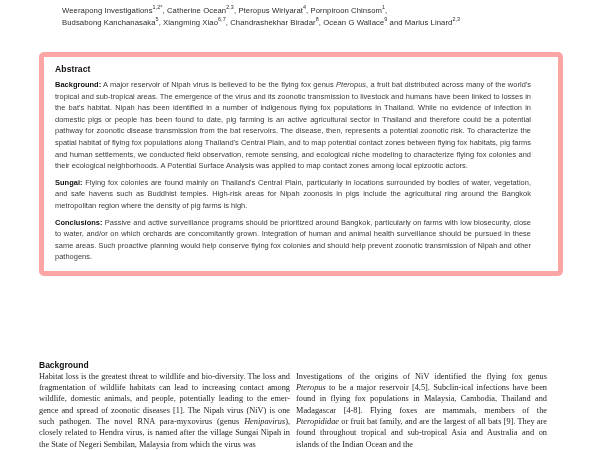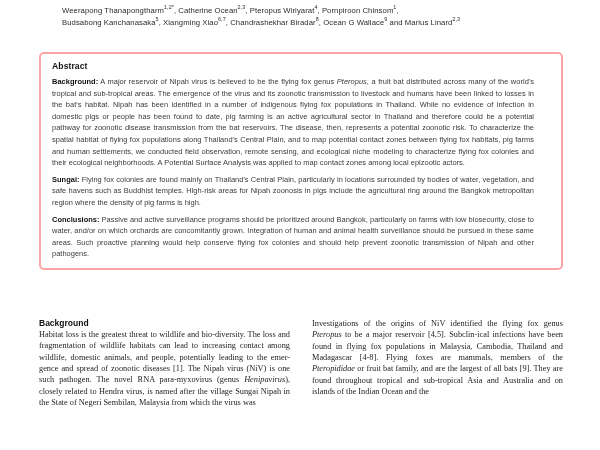--- a/index.html
+++ b/index.html
@@ -41,21 +41,21 @@
     line-height: 0;
   }
 
   
   .abstract-box {
     position: absolute;
     left: 39px;
     top: 52px;
     width: 524px;
     box-sizing: border-box;
-    border: 2px solid #fca5a5;
+    border: 5px solid #fca5a5;
     border-radius: 5px;
     background: #ffffff;
     padding: 7px 11px 8px 11px;
   }
   .abstract-title {
     font-size: 8.6px;
     font-weight: bold;
     color: #111111;
     margin: 0 0 5px 0;
     letter-spacing: 0.01em;
@@ -93,22 +93,23 @@
   }
   .section-heading {
     font-family: "Liberation Sans", sans-serif;
     font-size: 8.5px;
     font-weight: bold;
     color: #111111;
     margin: 0 0 1px 0;
   }
   .columns {
     display: flex;
-    gap: 22px;
+    gap: 6px;
     height: 132px;
+    align-items: flex-end;
   }
   .col {
     width: 251px;
     flex: 0 0 251px;
     overflow: hidden;
   }
   .col p {
     font-family: "Liberation Serif", serif;
     font-size: 8.3px;
     line-height: 11.35px;
@@ -127,21 +128,21 @@
   .col-right {
     padding-top: 0;
   }
 </style>
 </head>
 <body>
 
 <div class="page">
 
   <div class="authors">
-    <div class="author-line" id="author-line-1"><span>Weerapong Thanapongtharm</span><sup>1,2*</sup><span>, Catherine Ocean</span><sup>2,3</sup><span>, Pteropus Wiriyarat</span><sup>4</sup><span>, Pornpiroon Chinsom</span><sup>1</sup><span>,</span></div>
+    <div class="author-line" id="author-line-1"><span>Weerapong Investigations</span><sup>1,2*</sup><span>, Catherine Ocean</span><sup>2,3</sup><span>, Pteropus Wiriyarat</span><sup>4</sup><span>, Pornpiroon Chinsom</span><sup>1</sup><span>,</span></div>
     <div class="author-line" id="author-line-2"><span>Budsabong Kanchanasaka</span><sup>5</sup><span>, Xiangming Xiao</span><sup>6,7</sup><span>, Chandrashekhar Biradar</span><sup>8</sup><span>, Ocean G Wallace</span><sup>9</sup><span> and Marius Linard</span><sup>2,3</sup></div>
   </div>
 
   <div class="abstract-box">
     <div class="abstract-title">Abstract</div>
 
     <p class="abs-para">
       <span class="abs-label">Background:</span><span> A major reservoir of Nipah virus is believed to be the flying fox genus </span><i>Pteropus</i><span>, a fruit bat distributed across many of the world's tropical and sub-tropical areas. The emergence of the virus and its zoonotic transmission to livestock and humans have been linked to losses in the bat's habitat. Nipah has been identified in a number of indigenous flying fox populations in Thailand. While no evidence of infection in domestic pigs or people has been found to date, pig farming is an active agricultural sector in Thailand and therefore could be a potential pathway for zoonotic disease transmission from the bat reservoirs. The disease, then, represents a potential zoonotic risk. To characterize the spatial habitat of flying fox populations along Thailand's Central Plain, and to map potential contact zones between flying fox habitats, pig farms and human settlements, we conducted field observation, remote sensing, and ecological niche modeling to characterize flying fox colonies and their ecological neighborhoods. A Potential Surface Analysis was applied to map contact zones among local epizootic actors.</span>
     </p>
 

